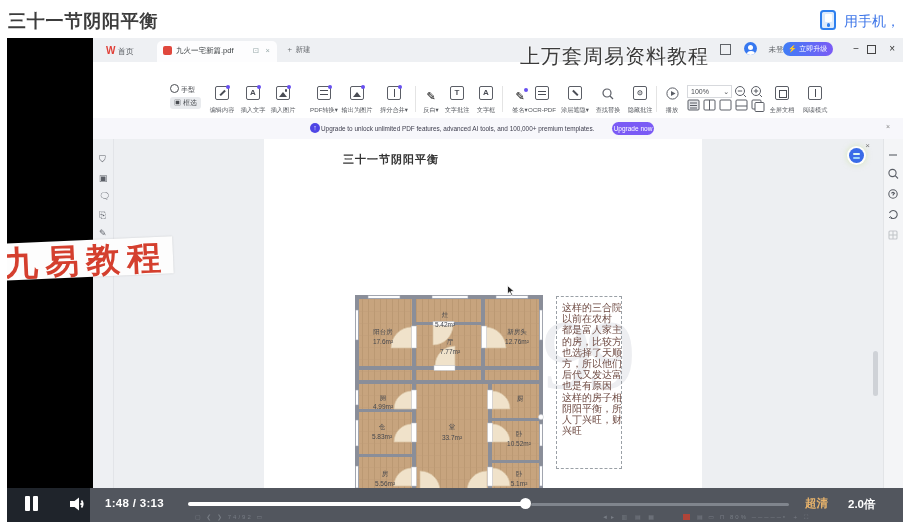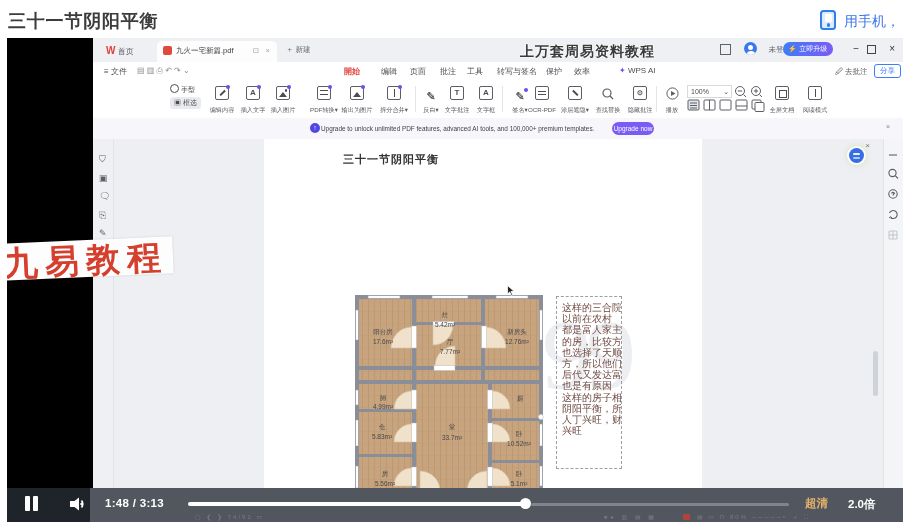--- a/index.html
+++ b/index.html
@@ -66,35 +66,20 @@
     <div class="abs" style="right:146px;top:4px;width:13px;height:13px;border-radius:50%;background:#3778f0;overflow:hidden">
         <span style="position:absolute;left:4px;top:2.5px;width:5px;height:5px;border-radius:50%;background:#fff"></span>
         <span style="position:absolute;left:2.5px;top:8.5px;width:8px;height:6px;border-radius:50%;background:#fff"></span>
       </div>
     <div class="abs tb-txt" style="right:112px;top:7px;font-size:7.5px">未登录</div>
     <div class="abs" style="right:70px;top:4px;width:50px;height:14px;border-radius:8px;background:linear-gradient(90deg,#3f7df6,#7b5bf5);color:#fff;font-size:7px;text-align:center;line-height:14px">⚡ 立即升级</div>
     <div class="abs" style="right:44px;top:5px;color:#333;font-size:10px">−</div>
     <div class="abs" style="right:27px;top:7px;width:7px;height:7px;border:1px solid #444"></div>
     <div class="abs" style="right:8px;top:5px;color:#333;font-size:10px">×</div>
 
-    <div class="abs" id="menubar">
-      <span class="mi" style="left:11px">≡ 文件</span>
-      <span class="mi" style="left:44px;color:#8a8d92">▤ ▥ ⎙ ↶ ↷ ⌄</span>
-      <span class="mi" style="left:251px;color:#e0403a;font-weight:700;border-bottom:2px solid #e0403a;padding-bottom:3px">開始</span>
-      <span class="mi" style="left:288px">编辑</span>
-      <span class="mi" style="left:317px">页面</span>
-      <span class="mi" style="left:347px">批注</span>
-      <span class="mi" style="left:374px">工具</span>
-      <span class="mi" style="left:404px">转写与签名</span>
-      <span class="mi" style="left:453px">保护</span>
-      <span class="mi" style="left:481px">效率</span>
-      <span class="mi" style="left:526px"><span style="color:#6750f0">✦</span> WPS AI</span>
-      <span class="mi" style="left:742px;color:#55585e;font-size:7.5px">🖉 去批注</span>
-      <span class="mi" style="left:781px;color:#3f7df6;border:1px solid #3f7df6;border-radius:3px;padding:1px 5px;top:2px;font-size:7.5px">分享</span>
-    </div>
 
     <div class="abs" id="toolbar">
       <div class="abs" style="left:77px;top:4px;font-size:7px;color:#4a4d52"><span style="display:inline-block;width:7px;height:7px;border:1px solid #4a4d52;border-radius:50%;vertical-align:-1px;margin-right:2px"></span>手型</div>
       <div class="abs" style="left:77px;top:17px;font-size:7px;color:#4a4d52;background:#e9ebee;border-radius:3px;padding:1px 4px">▣ 框选</div>
       <div class="tool" style="left:112px;top:6px"><span class="ic"><span class="m-pen"></span><span class="dot"></span></span><span class="lb">编辑内容</span></div>
       <div class="tool" style="left:143px;top:6px"><span class="ic"><span class="m-a">A</span><span class="dot"></span></span><span class="lb">插入文字</span></div>
       <div class="tool" style="left:173px;top:6px"><span class="ic"><span class="m-img"></span><span class="m-dot2"></span><span class="dot"></span></span><span class="lb">插入图片</span></div>
       <div class="tool" style="left:214px;top:6px"><span class="ic"><span class="m-ar"></span><span class="dot"></span></span><span class="lb">PDF转换▾</span></div>
       <div class="tool" style="left:247px;top:6px"><span class="ic"><span class="m-img"></span><span class="dot"></span></span><span class="lb">输出为图片</span></div>
       <div class="tool" style="left:284px;top:6px"><span class="ic"><span style="position:absolute;left:5.5px;top:2px;width:1.2px;height:8px;background:#4a4d55"></span><span class="dot"></span></span><span class="lb">拆分合并▾</span></div>
@@ -299,21 +284,21 @@
               <line x1="7" y1="80" x2="7" y2="88"></line>
               <line x1="3" y1="84" x2="11" y2="84"></line>
             </g>
         </g>
         </svg>
 
       <div class="abs" style="right:25px;top:212px;width:5px;height:45px;background:#cfd2d7;border-radius:3px"></div>
     </div>
   </div>
 
-  <div class="abs" style="left:513px;top:5px;font-size:14px;font-weight:700;color:#3a3a3a;letter-spacing:1px;text-shadow:0 0 2px #fff,0 0 2px #fff">上万套周易资料教程</div>
+  <div class="abs" style="left:513px;top:5px;font-size:20px;font-weight:400;color:#3a3a3a;letter-spacing:1px;text-shadow:0 0 2px #fff,0 0 2px #fff">上万套周易资料教程</div>
 
   <div class="abs" style="left:-4px;top:202px;width:170px;height:37px;background:#fdfdfd;transform:rotate(-2.5deg);box-shadow:0 0 2px rgba(0,0,0,.15)"></div>
   <div class="abs" style="left:-3px;top:200px;font-size:34px;font-weight:700;color:#d43f2e;transform:rotate(-2.5deg);white-space:nowrap;letter-spacing:7px">九易教程</div>
 
   <svg class="abs" style="left:499px;top:247px" width="10" height="12">
       <path d="M1.5 0.5 L1.5 9 L3.7 6.9 L5.3 10.3 L6.6 9.7 L5 6.5 L8 6.2 Z" fill="#222" stroke="#fff" stroke-width=".8"></path>
     </svg>
 </div>
 
 <div class="abs" id="controls">

